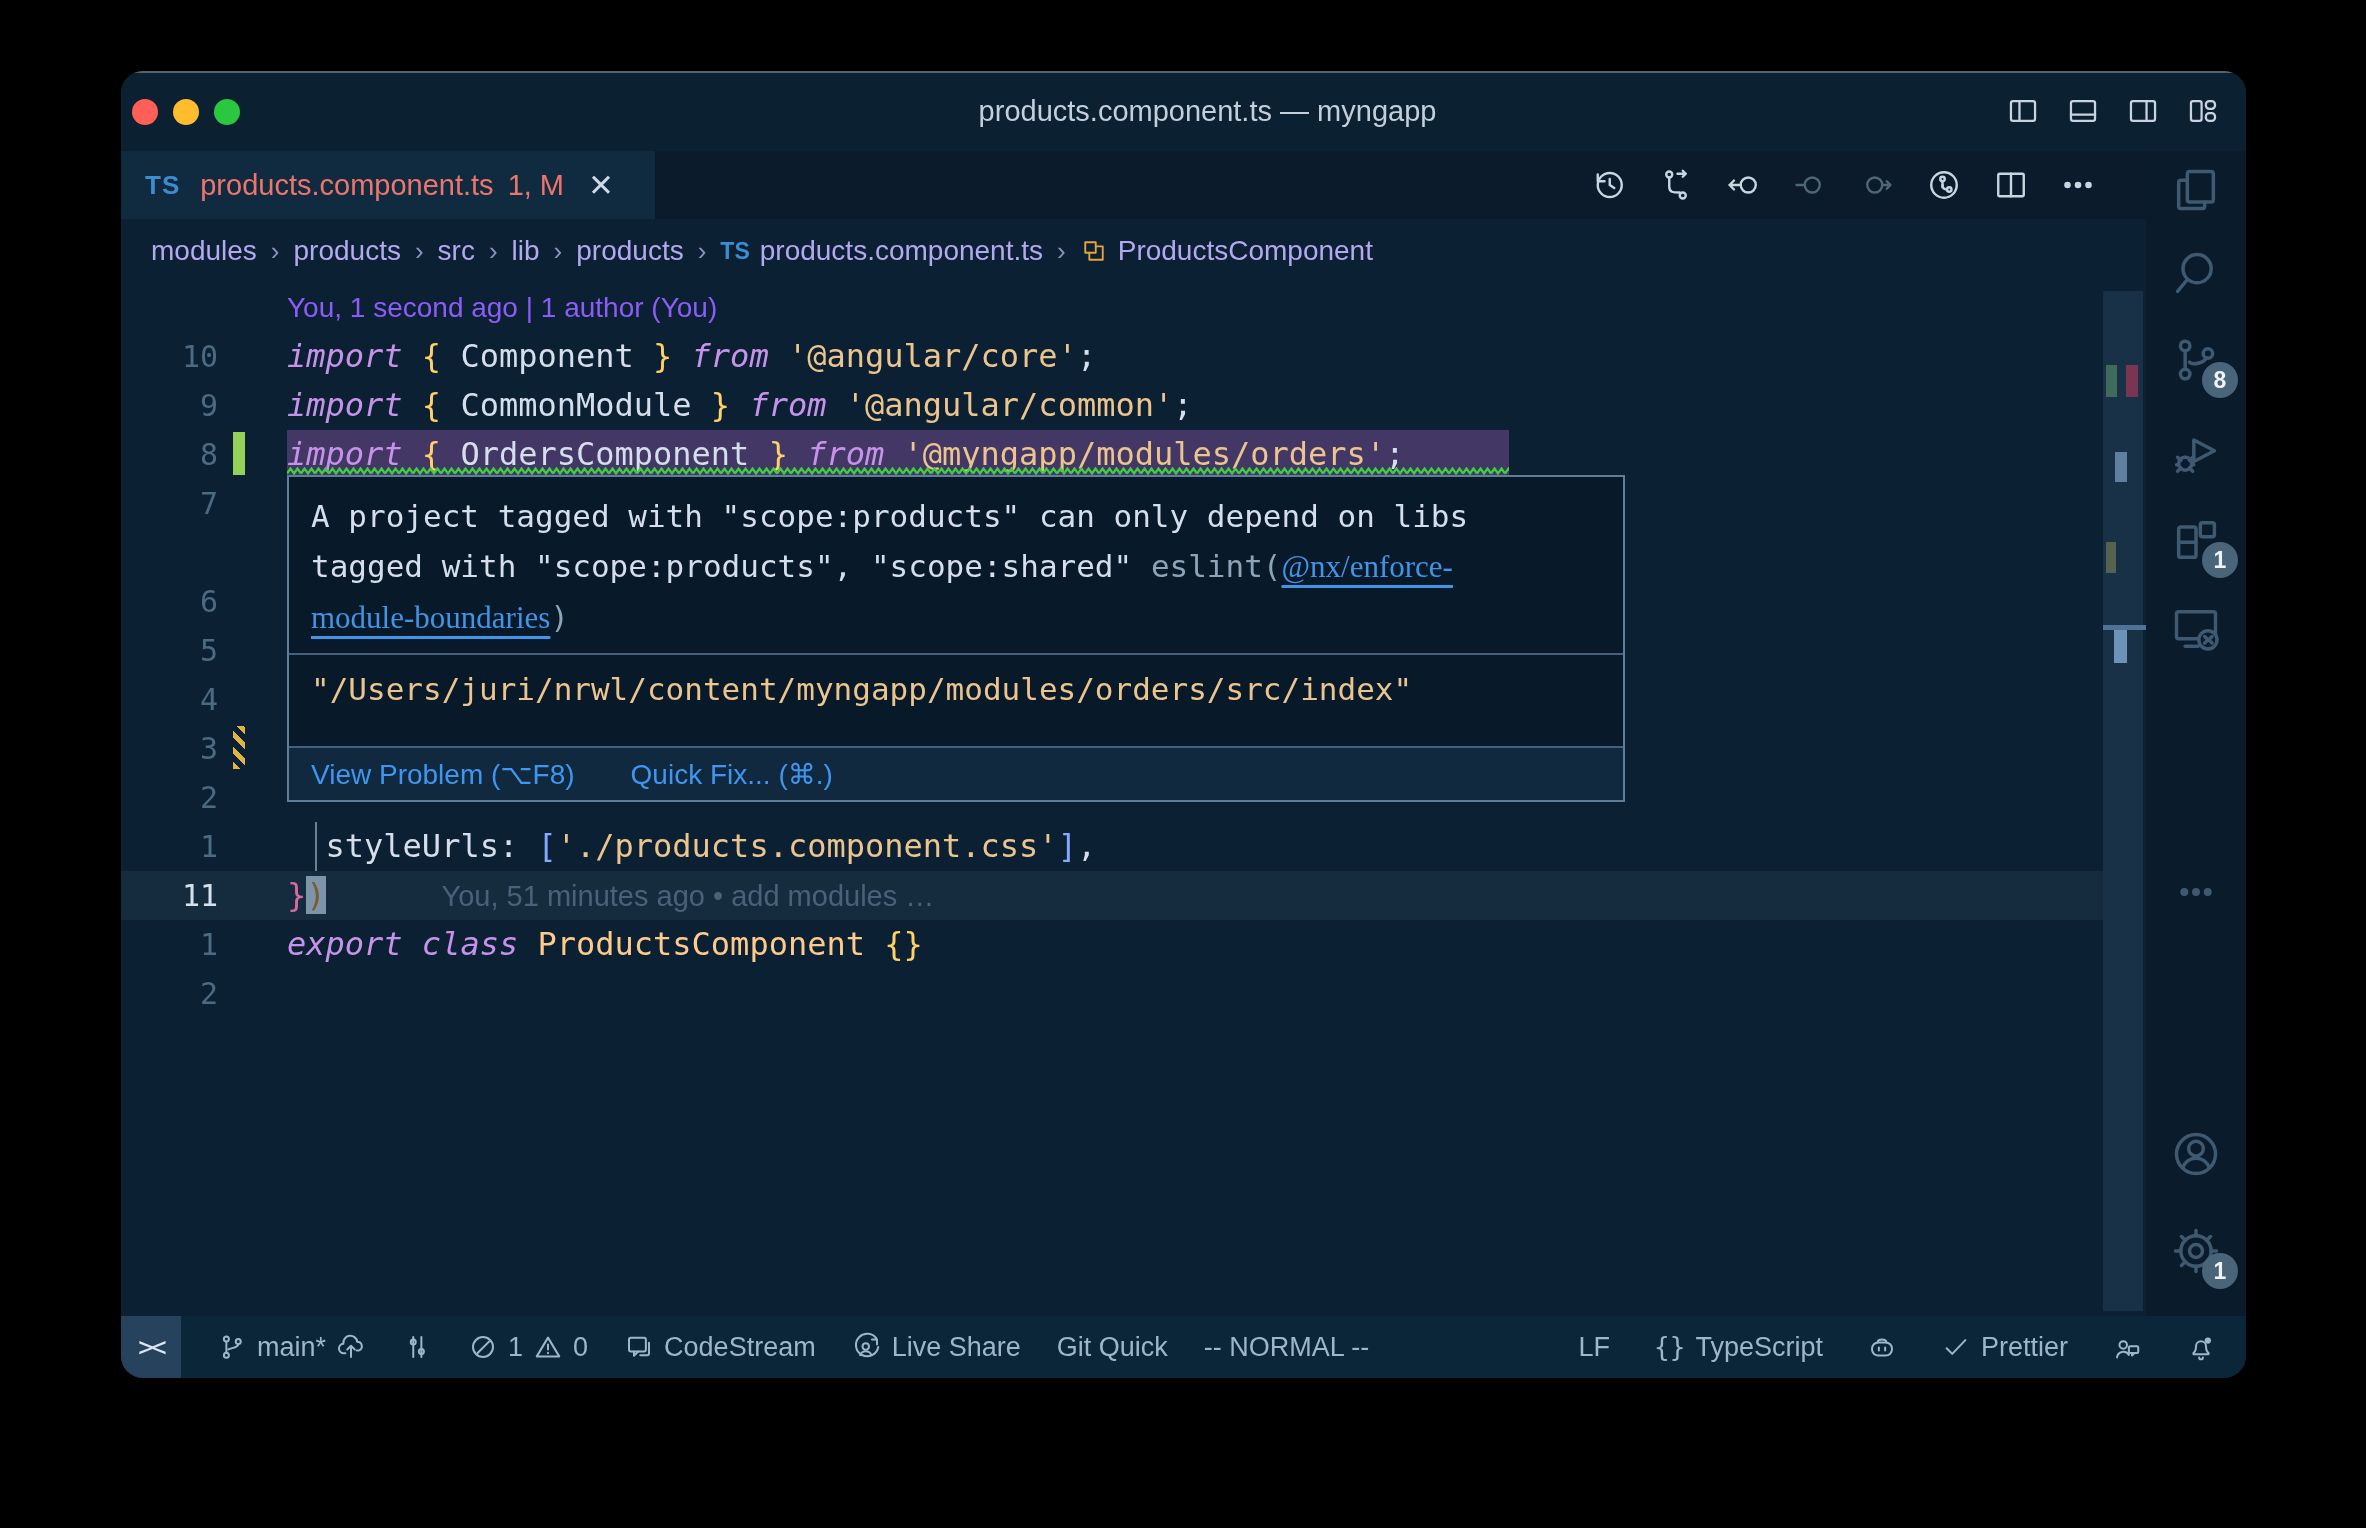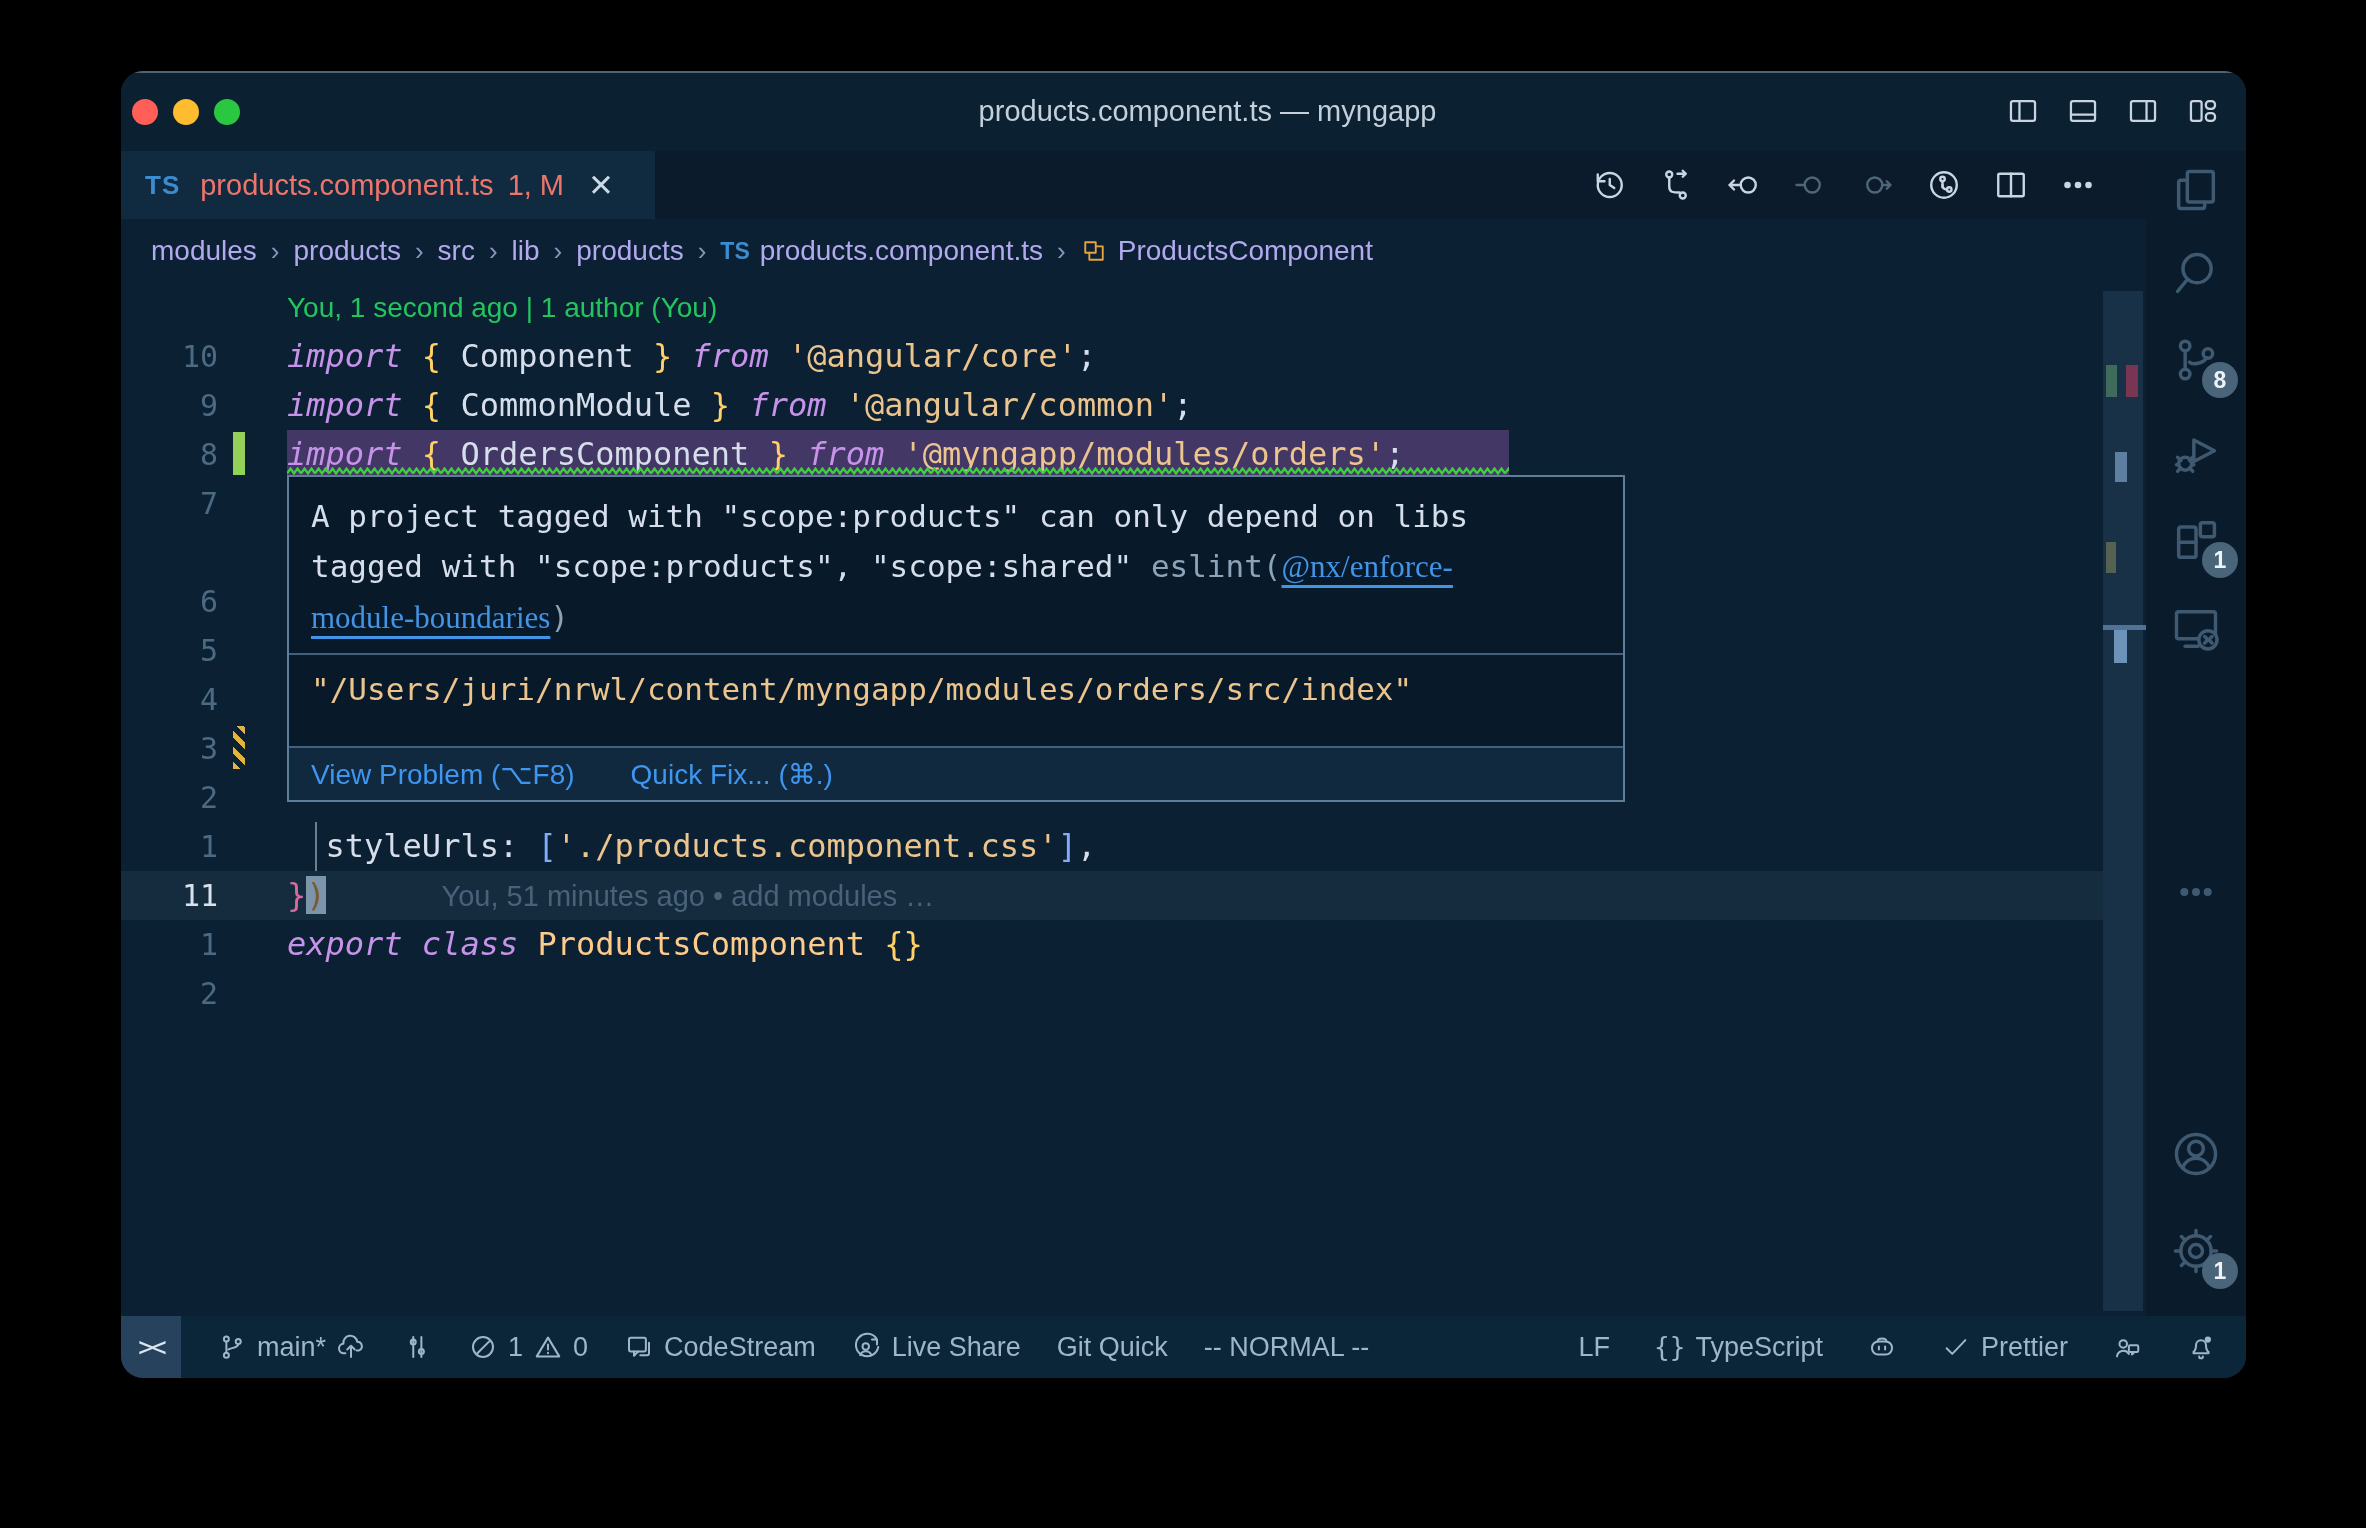--- a/index.html
+++ b/index.html
@@ -40,21 +40,21 @@
   .row{display:flex;height:49px;line-height:49px;width:1982px;position:relative;}
   .row.cur{background:rgba(190,215,240,.06);}
   .lnum{flex:0 0 97px;text-align:right;color:#4c6a82;font-family:"DejaVu Sans Mono",monospace;font-size:30px;}
   .row.cur .lnum{color:#d5e2ee;}
   .lgap{flex:0 0 69px;position:relative;}
   .lmark{position:absolute;left:15px;width:12px;top:2px;bottom:4px;}
   .lmark.added{background:#94d158;}
   .lmark.modified{background:repeating-linear-gradient(45deg,#e3b341 0 5px,transparent 5px 11px);}
   .ltext{position:relative;white-space:pre;font-family:"DejaVu Sans Mono",monospace;font-size:32px;color:#d6deeb;}
   .row.sel .ltext{background:#433766;min-width:1222px;}
-  .anntext{font-family:"Liberation Sans",sans-serif;font-size:28px;color:#22c55e;}
+  .anntext{font-family:"Liberation Sans",sans-serif;font-size:28px;color:#8b5cf6;}
   .tk-kw{color:#c792ea;font-style:italic;}
   .tk-id{color:#d6deeb;}
   .tk-str{color:#ecc48d;}
   .tk-br{color:#ffd166;}
   .tk-bkt{color:#82aaff;}
   .tk-pl{color:#d6deeb;}
   .tk-pk{color:#d66ba0;}
   .tk-cls{color:#ffcb8b;}
   .tk-cur{background:#7d95aa;color:#7a5a30;}
   .ghost{font-family:"Liberation Sans",sans-serif;font-size:29px;color:#49627a;margin-left:116px;}
@@ -80,21 +80,21 @@
   .activitybar{position:absolute;left:2025px;top:80px;width:100px;bottom:62px;background:#0a1b2c;}
   .act-item{position:absolute;left:50%;transform:translate(-50%,-50%);color:#3f5a70;}
   .act-badge{position:absolute;right:-16px;bottom:-12px;width:36px;height:36px;border-radius:50%;
     background:#4a6579;color:#eef3f8;font-size:23px;font-weight:bold;display:flex;align-items:center;justify-content:center;}
   
   .statusbar{position:absolute;left:0;bottom:0;width:2125px;height:62px;background:#0c2639;
     display:flex;align-items:center;color:#9fb6ca;font-size:27px;padding-right:30px;box-sizing:border-box;}
   .sb-remote{width:60px;height:62px;background:#26425c;display:flex;align-items:center;justify-content:center;
     color:#dbe6ef;font-family:"DejaVu Sans Mono",monospace;font-size:26px;letter-spacing:-3px;flex:0 0 auto;}
   .sb-item{margin-left:36px;display:flex;align-items:center;gap:10px;white-space:nowrap;}
-  .sb-right{margin-left:auto;display:flex;align-items:center;}
+  .sb-right{margin-left:auto;display:flex;align-items:flex-end;}
   .sb-right .sb-item{margin-left:44px;}
   .sb-braces{font-family:"DejaVu Sans Mono",monospace;font-size:26px;}
   svg{display:block;}
 </style>
 </head>
 <body>
 
 <svg width="0" height="0" style="position:absolute">
   <defs>
     <pattern id="zigzag" width="14" height="8" patternUnits="userSpaceOnUse">

